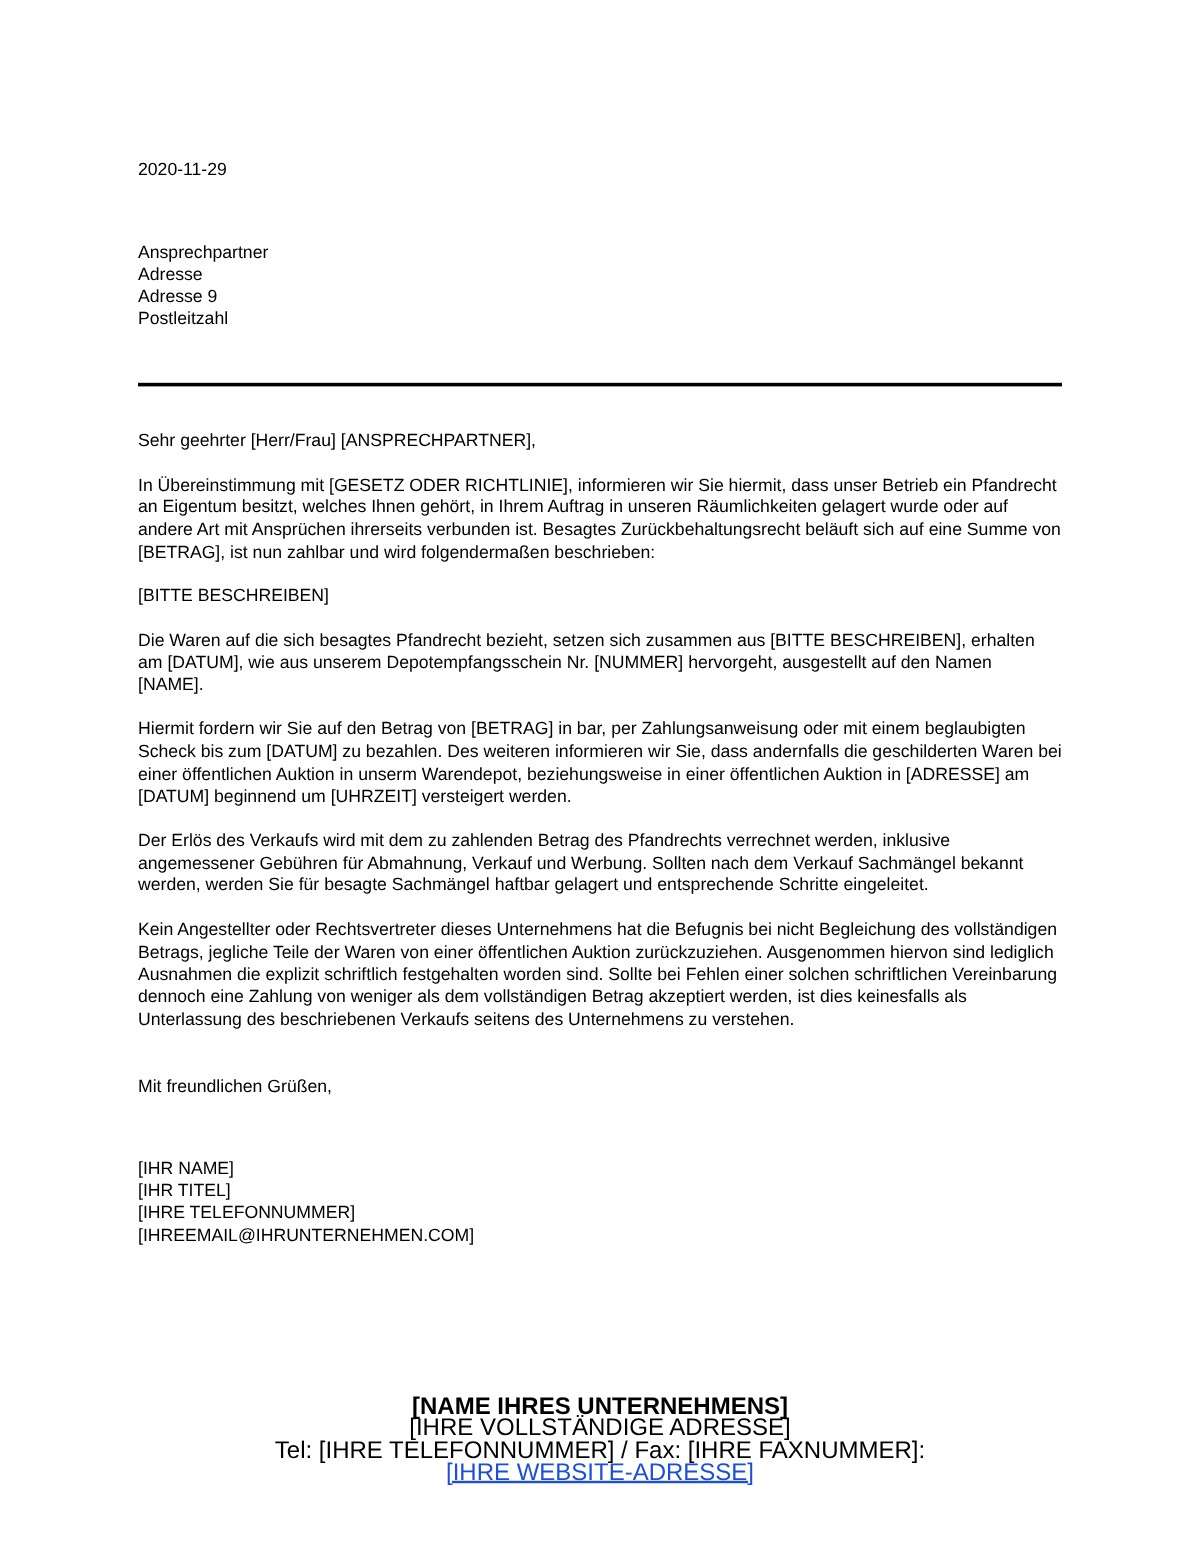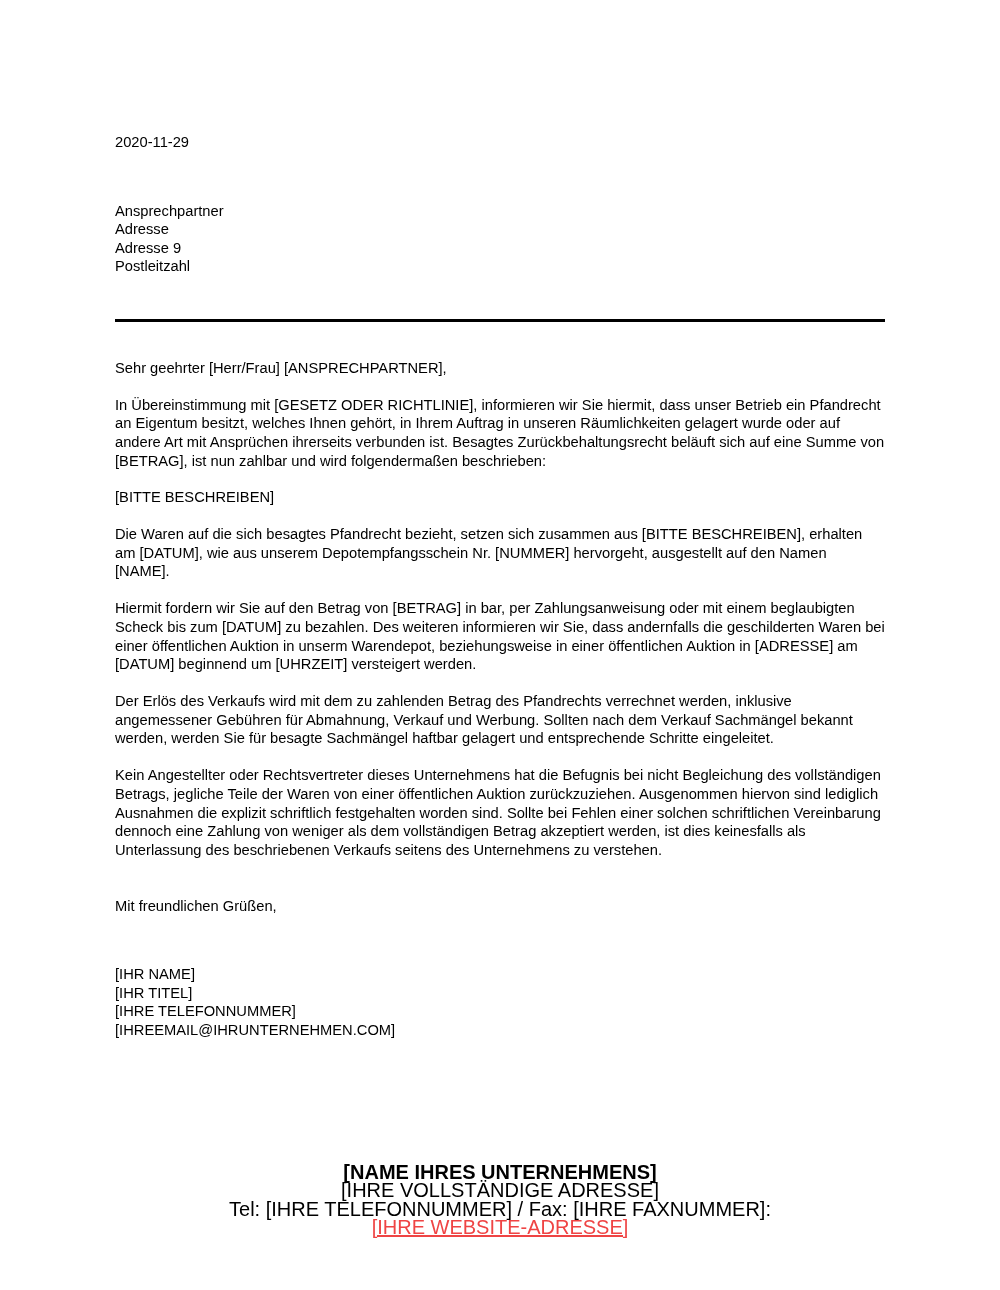--- a/index.html
+++ b/index.html
@@ -143,16 +143,16 @@
       <div class="line">[IHRE TELEFONNUMMER]</div>
       <div class="line">[IHREEMAIL@IHRUNTERNEHMEN.COM]</div>
     </div>
 
   </div>
 
   <div class="footer">
     <div class="fline bold">[NAME IHRES UNTERNEHMENS]</div>
     <div class="fline">[IHRE VOLLSTÄNDIGE ADRESSE]</div>
     <div class="fline">Tel: [IHRE TELEFONNUMMER] / Fax: [IHRE FAXNUMMER]:</div>
-    <div class="fline"><span class="weblink" style="color: #ef4444;">[IHRE WEBSITE-ADRESSE]</span></div>
+    <div class="fline"><span class="weblink" style="color: #1d4ed8;">[IHRE WEBSITE-ADRESSE]</span></div>
   </div>
 
 </div>
 
 </body></html>

